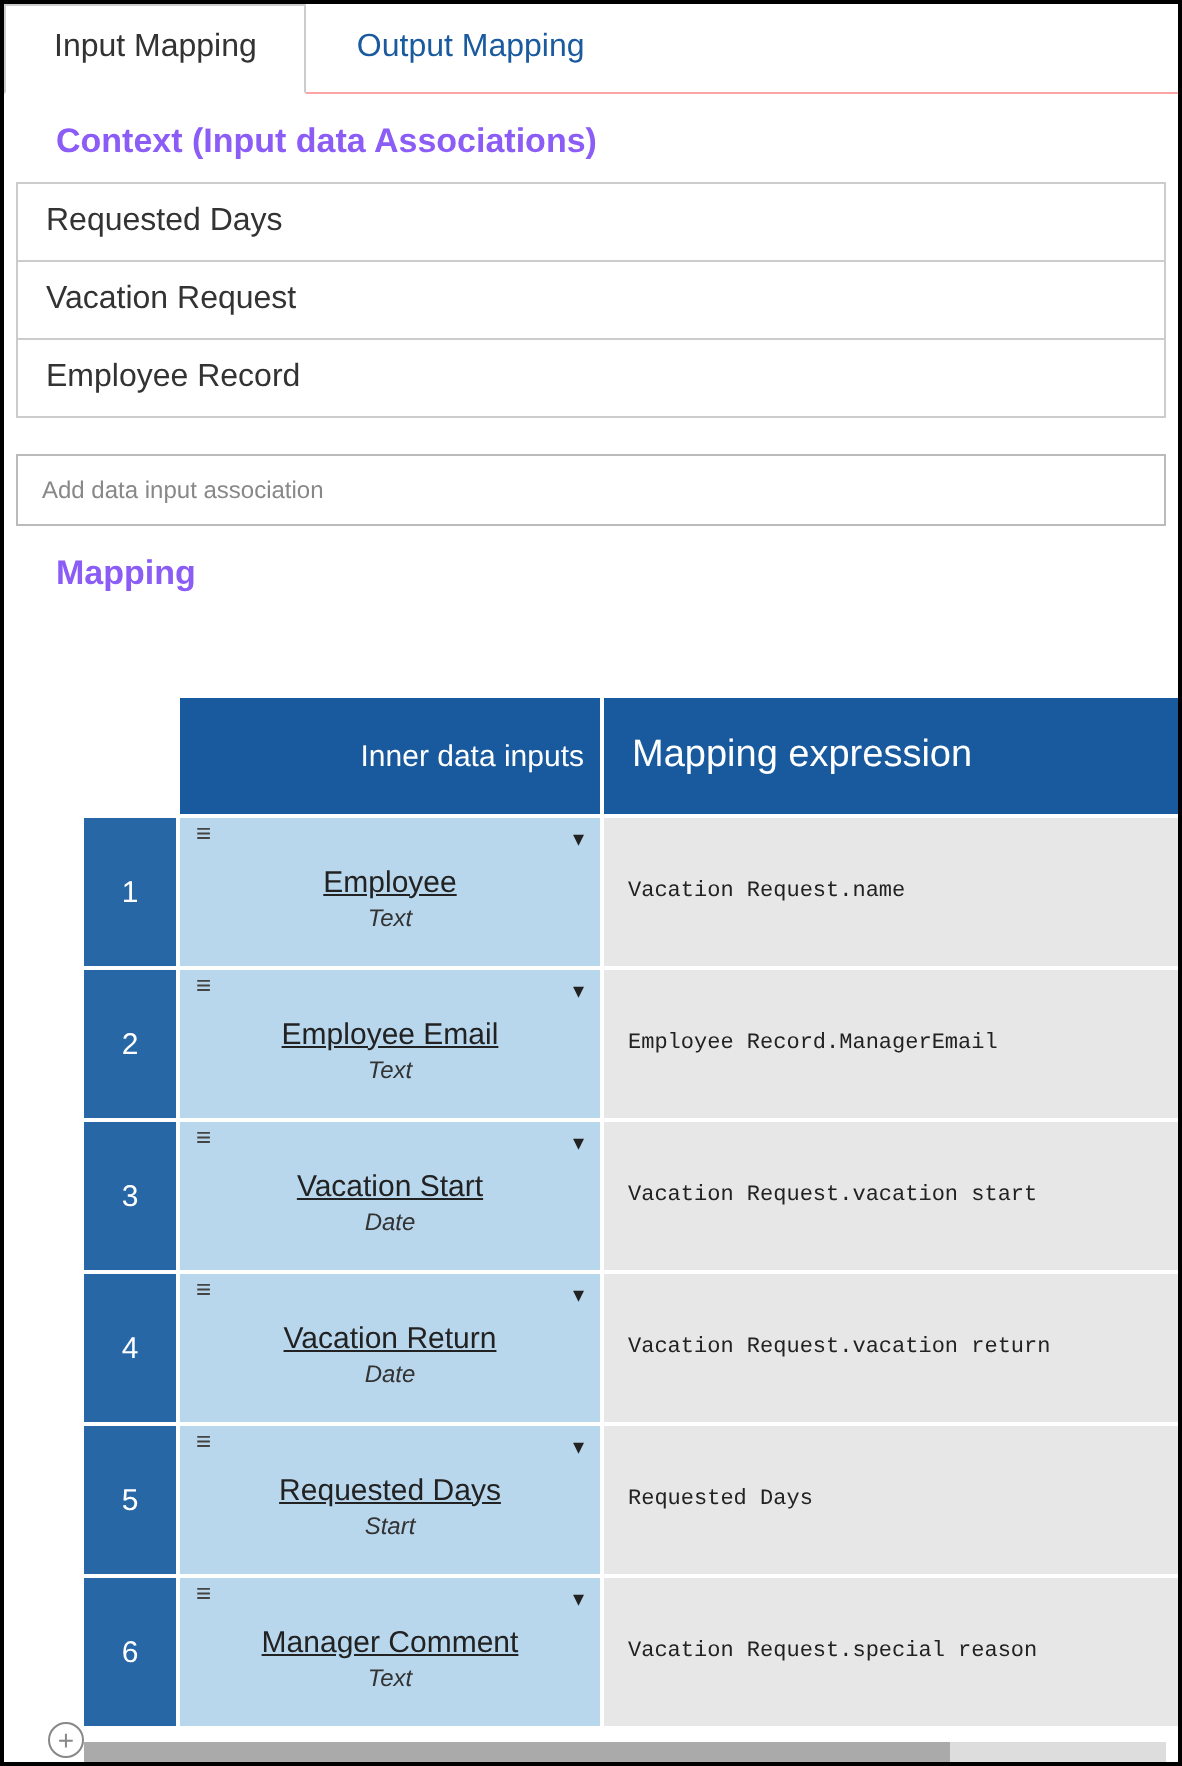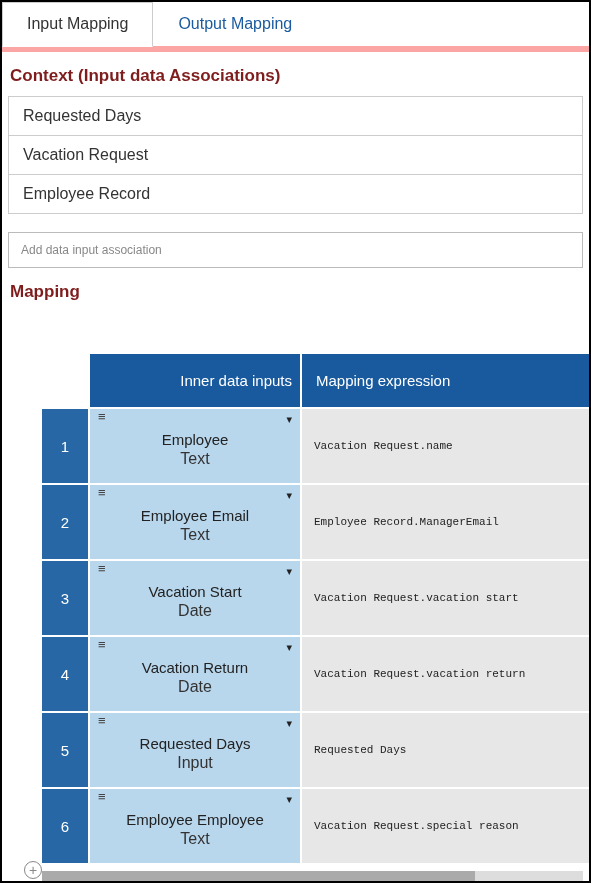--- a/index.html
+++ b/index.html
@@ -7,21 +7,21 @@
     font-family: "Segoe UI", Arial, sans-serif;
     width: 591px;
     height: 883px;
     background: #fff;
     border: 2px solid #000;
     overflow: hidden;
     position: relative;
   }
   .tabs {
     display: flex;
-    border-bottom: 6px solid #fca5a5;
+    border-bottom: 1px solid #fca5a5;
     background: #fff;
   }
   .tab {
     padding: 12px 24px;
     font-size: 16px;
     cursor: pointer;
     border: 1px solid transparent;
     position: relative;
   }
   .tab.active {
@@ -30,22 +30,23 @@
     border-bottom: 1px solid #fff;
     margin-bottom: -1px;
     background: #fff;
   }
   .tab.inactive {
     color: #1a5a9e;
   }
   .section-header {
     font-size: 17px;
     font-weight: bold;
-    color: #7f1d1d;
+    color: #8b5cf6;
     padding: 14px 8px 10px 8px;
+    margin-left: 18px;
   }
   .context-list {
     margin: 0 6px;
     border: 1px solid #ccc;
   }
   .context-item {
     padding: 10px 14px;
     font-size: 16px;
     color: #333;
     border-bottom: 1px solid #ccc;
@@ -83,21 +84,21 @@
     font-weight: normal;
     font-size: 15px;
     padding: 18px 8px;
     text-align: right;
     width: 210px;
   }
   .mapping-table th.col-expr {
     background: #185a9d;
     color: #fff;
     font-weight: normal;
-    font-size: 15px;
+    font-size: 19px;
     padding: 18px 14px;
     text-align: left;
     width: 290px;
   }
   .row-num {
     background: #2767a5;
     color: #fff;
     text-align: center;
     font-size: 15px;
     width: 46px;
@@ -124,23 +125,25 @@
     position: absolute;
     top: 4px;
     right: 8px;
     color: #222;
     font-size: 11px;
   }
   .inner-name {
     font-size: 15px;
     color: #222;
     margin-top: 6px;
+    text-decoration: underline;
   }
   .inner-type {
-    font-size: 16px;
+    font-size: 12px;
+    font-style: italic;
     color: #333;
     margin-top: 2px;
   }
   .expr-cell {
     background: #e7e7e7;
     font-family: "Courier New", monospace;
     font-size: 11px;
     color: #222;
     padding: 0 12px;
     height: 74px;
@@ -250,30 +253,30 @@
             <div class="inner-type">Date</div>
           </td>
           <td class="expr-cell">Vacation Request.vacation return</td>
         </tr>
         <tr>
           <td class="row-num">5</td>
           <td class="inner-cell">
             <div class="hamburger">≡</div>
             <div class="caret">▾</div>
             <div class="inner-name">Requested Days</div>
-            <div class="inner-type">Input</div>
+            <div class="inner-type">Start</div>
           </td>
           <td class="expr-cell">Requested Days</td>
         </tr>
         <tr>
           <td class="row-num">6</td>
           <td class="inner-cell">
             <div class="hamburger">≡</div>
             <div class="caret">▾</div>
-            <div class="inner-name">Employee Employee</div>
+            <div class="inner-name">Manager Comment</div>
             <div class="inner-type">Text</div>
           </td>
           <td class="expr-cell">Vacation Request.special reason</td>
         </tr>
       </tbody>
   </table>
 </div>
 
 <div class="add-row-icon">+</div>
 

